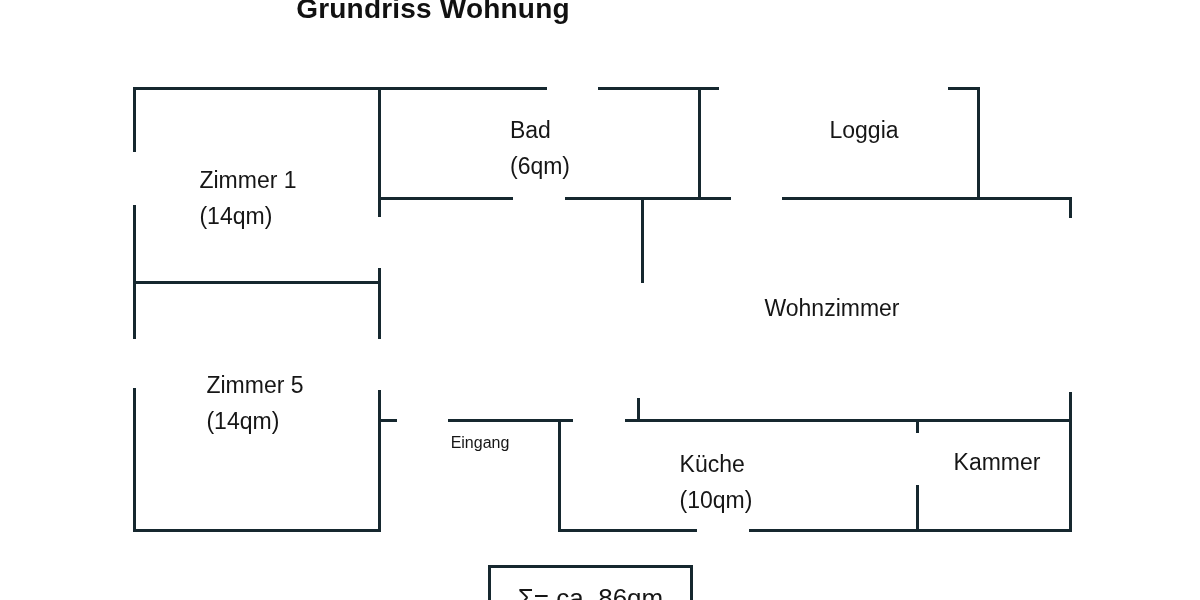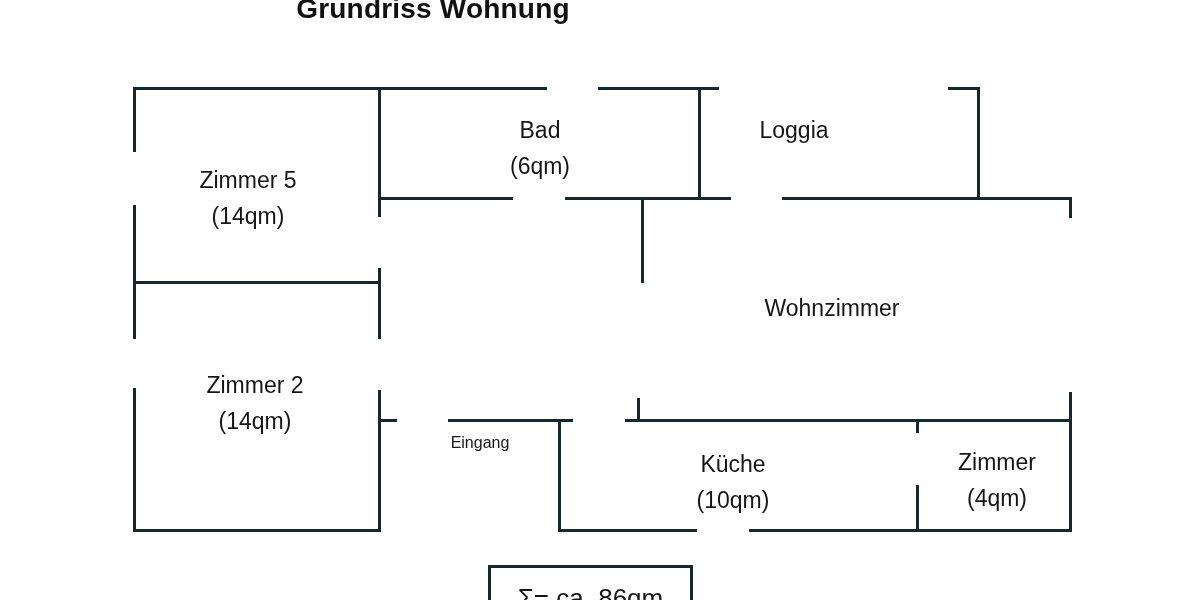--- a/index.html
+++ b/index.html
@@ -30,21 +30,20 @@
     transform: translateX(-50%);
     font-size: 28px;
     font-weight: 700;
     letter-spacing: 0.2px;
     color: #111;
     white-space: nowrap;
   }
   .room-label {
     position: absolute;
     transform: translateX(-50%);
-    text-align: center;
     font-size: 23px;
     line-height: 36px;
     color: var(--text);
     white-space: nowrap;
   }
   .entrance-label {
     position: absolute;
     transform: translateX(-50%);
     font-size: 16px;
     color: var(--text);
@@ -100,51 +99,50 @@
   <div class="wall" style="left:641px;top:197px;width:3px;height:86px"></div>
   <div class="wall" style="left:378px;top:268px;width:3px;height:71px"></div>
   <div class="wall" style="left:378px;top:390px;width:3px;height:142px"></div>
   <div class="wall" style="left:558px;top:419px;width:3px;height:113px"></div>
   <div class="wall" style="left:637px;top:398px;width:3px;height:23px"></div>
   <div class="wall" style="left:916px;top:419px;width:3px;height:14px"></div>
   <div class="wall" style="left:916px;top:485px;width:3px;height:47px"></div>
   <div class="wall" style="left:1069px;top:392px;width:3px;height:140px"></div>
 
   <div class="room-label" style="left:248px;top:162px">
-    <div>Zimmer 5</div>
+    <div>Zimmer 1</div>
     <div>(14qm)</div>
   </div>
 
   <div class="room-label" style="left:540px;top:112px">
     <div>Bad</div>
     <div>(6qm)</div>
   </div>
 
-  <div class="room-label" style="left:794px;top:112px">
+  <div class="room-label" style="left:864px;top:112px">
     <div>Loggia</div>
   </div>
 
 
   <div class="room-label" style="left:832px;top:290px">
     <div>Wohnzimmer</div>
   </div>
 
   <div class="room-label" style="left:255px;top:367px">
-    <div>Zimmer 2</div>
+    <div>Zimmer 5</div>
     <div>(14qm)</div>
   </div>
 
-  <div class="room-label" style="left:733px;top:446px">
+  <div class="room-label" style="left:716px;top:446px">
     <div>Küche</div>
     <div>(10qm)</div>
   </div>
 
   <div class="room-label" style="left:997px;top:444px">
-    <div>Zimmer</div>
-    <div>(4qm)</div>
+    <div>Kammer</div>
   </div>
 
   <div class="entrance-label" style="left:432px;top:434px">Eingang</div>
 
   <div class="sum-box">
     <div class="sum-text">Σ= ca. 86qm</div>
   </div>
 
 </div>
 

